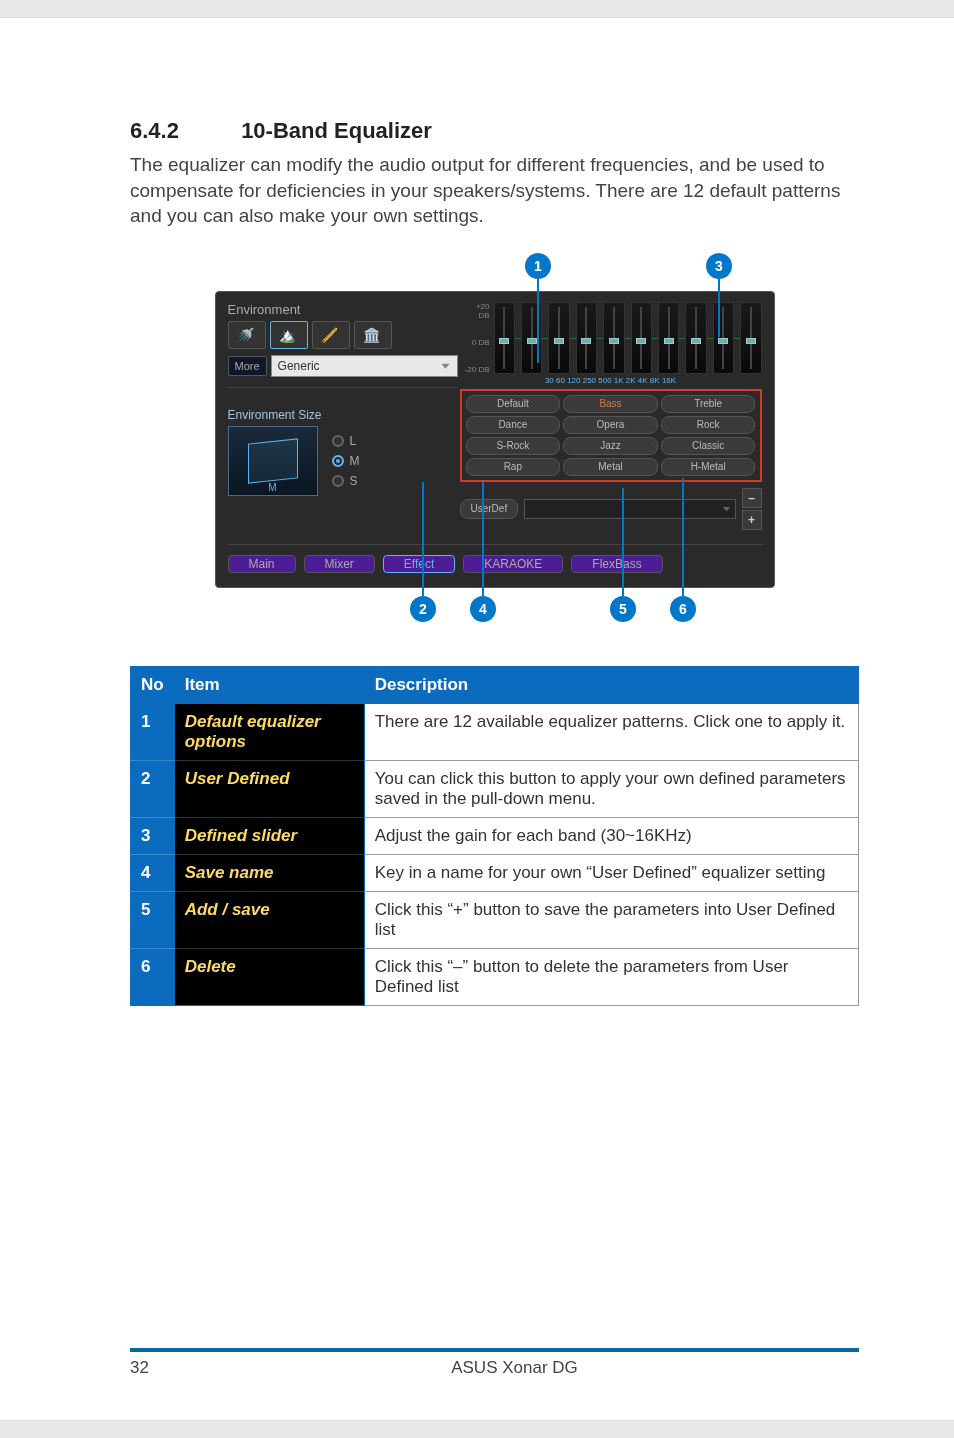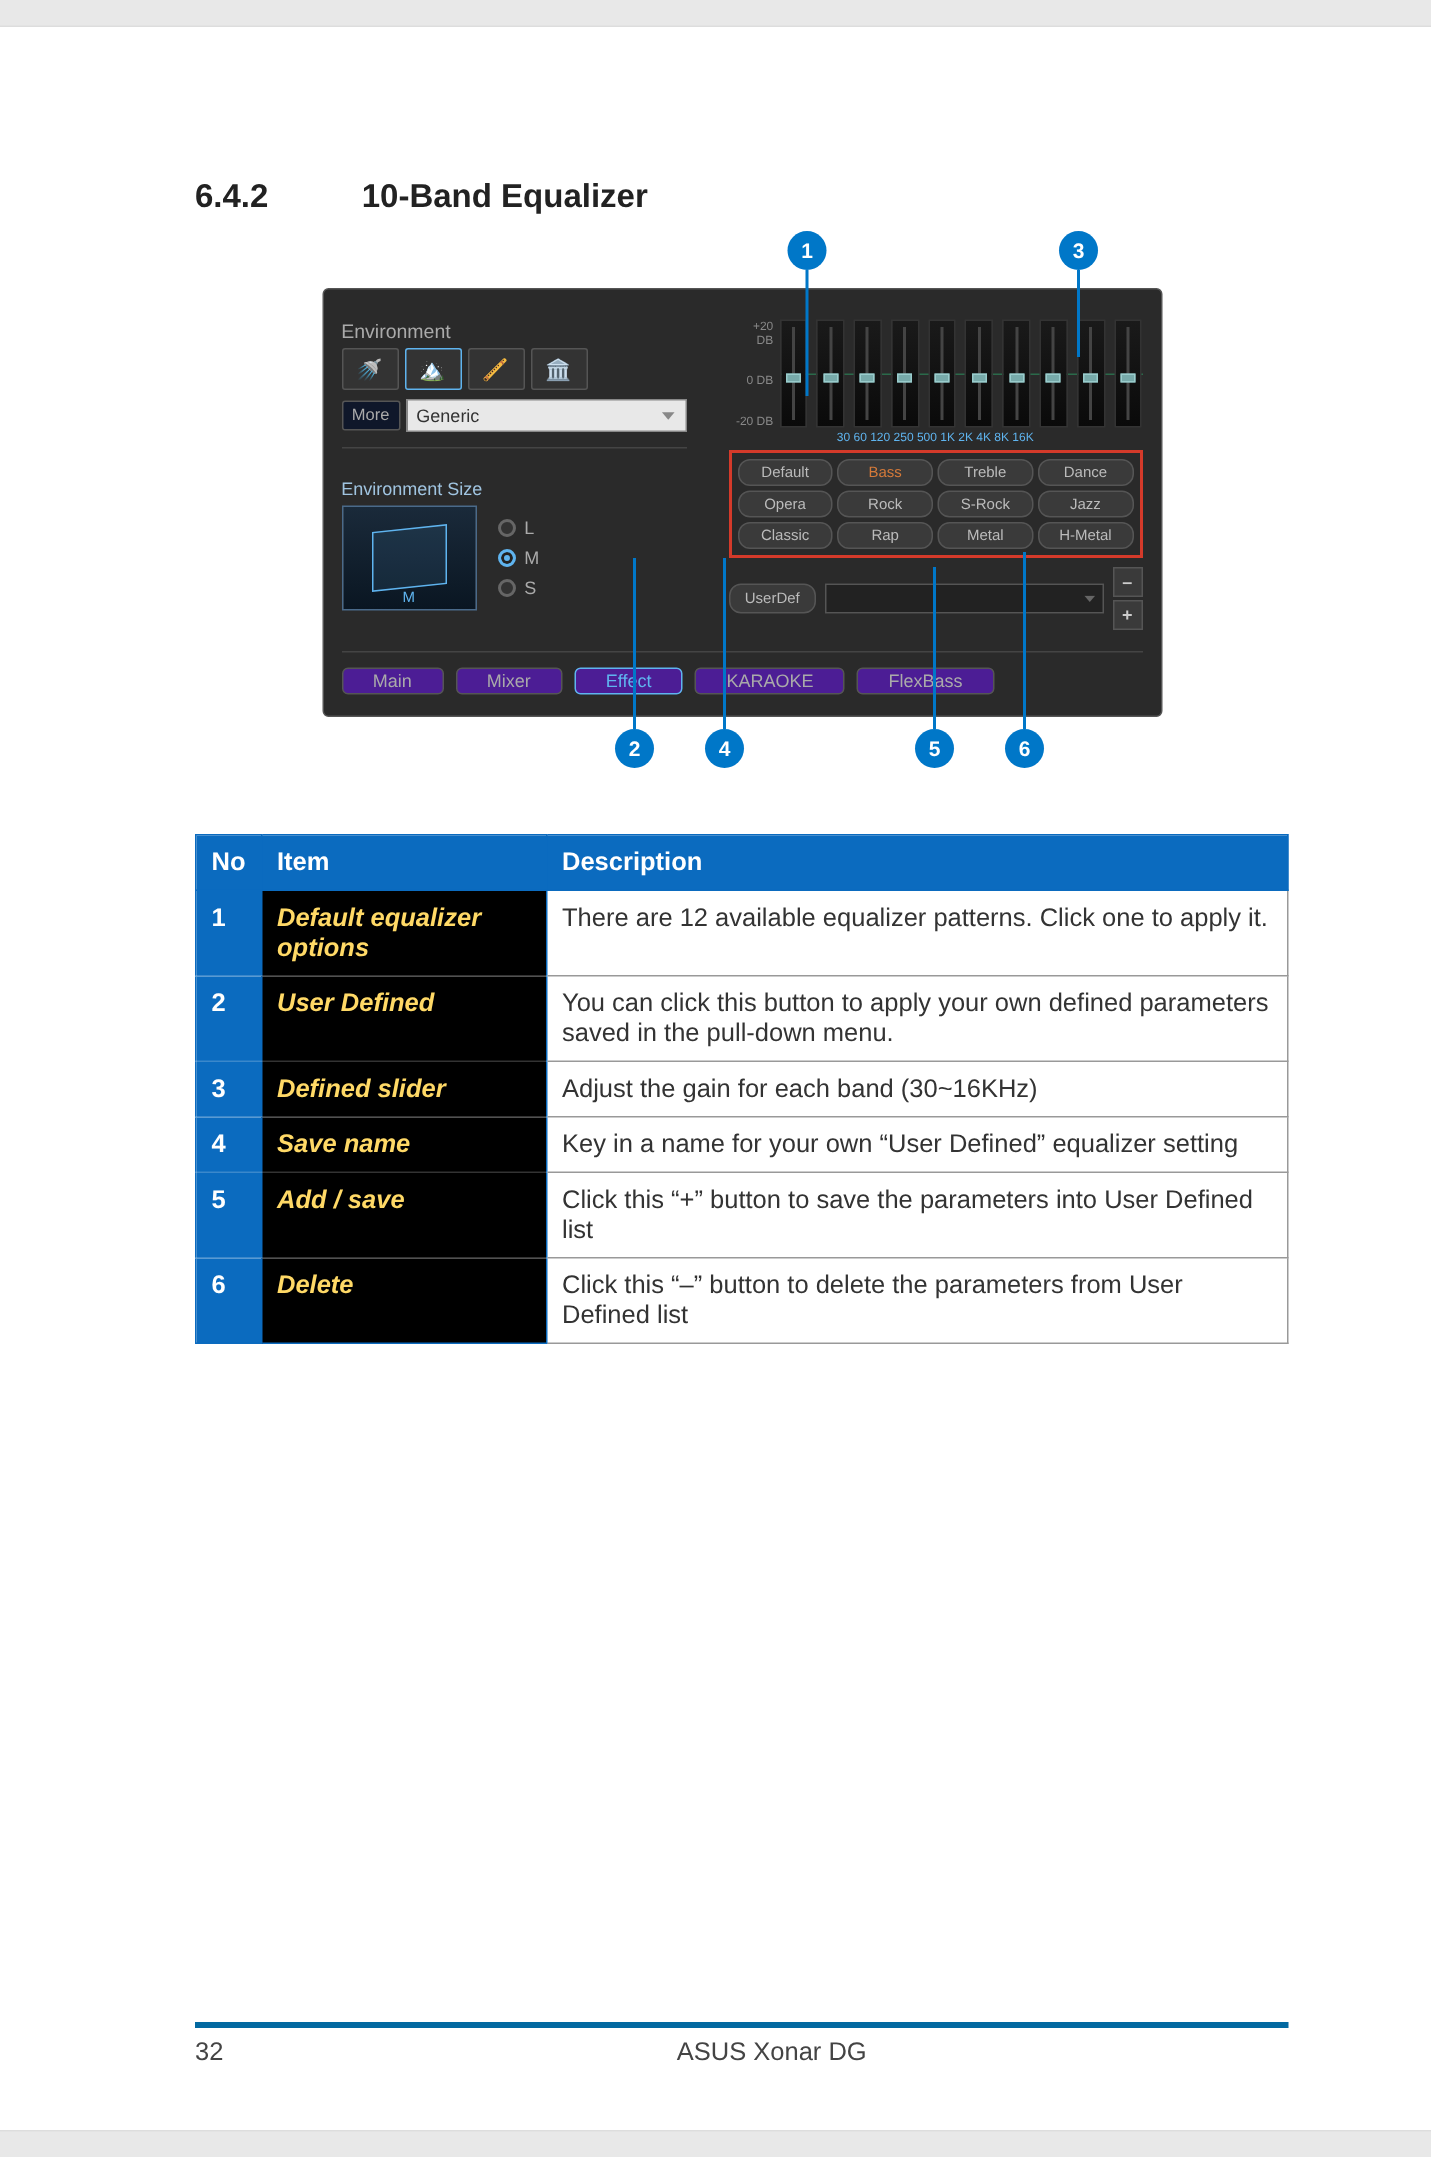--- a/index.html
+++ b/index.html
@@ -56,21 +56,21 @@
     width: 560px;
     background: #2a2a2a;
     border: 1px solid #555;
     border-radius: 4px;
     padding: 10px 12px 14px 12px;
     position: relative;
     color: #ccc;
     font-size: 12px;
     margin-top: 38px;
   }
-  .panel-top { display: flex; gap: 28px; margin-top: 10px; }
+  .panel-top { display: flex; gap: 2px; }
   .env-block { flex: 0 0 230px; }
   .env-title { color: #aaa; font-size: 13px; margin-bottom: 4px; }
   .env-icons { display: flex; gap: 4px; margin-bottom: 6px; }
   .env-icon {
     width: 38px; height: 28px;
     background: #333;
     border: 1px solid #555;
     border-radius: 2px;
     display: flex; align-items: center; justify-content: center;
     font-size: 14px;
@@ -137,21 +137,21 @@
     width: 2px; background: #444; transform: translateX(-50%);
   }
   .eq-thumb { position: absolute; left: 50%; width: 10px; height: 6px; background: #7aa; transform: translateX(-50%); top: 50%; border: 1px solid #9cc;}
   .eq-midline { position: absolute; left: 0; right: 0; top: 50%; height: 1px; background: #2a6a4a; }
   .eq-xaxis { font-size: 8px; color: #5fb4ef; text-align: center; margin-top: 2px; letter-spacing: 0; white-space: nowrap; overflow: hidden;}
   .presets {
     border: 2px solid #d43a2a;
     padding: 4px;
     margin-top: 4px;
     display: grid;
-    grid-template-columns: repeat(4, 1fr);
+    grid-template-columns: repeat(3, 1fr);
     gap: 3px;
   }
   .preset-btn {
     background: #3a3a3a;
     border: 1px solid #555;
     border-radius: 8px;
     color: #bbb;
     font-size: 10px;
     height: 18px;
     display: flex; align-items: center; justify-content: center;
@@ -252,20 +252,21 @@
 
 <div class="topbar"></div>
 
 <div class="page">
 
   <h2 class="section-title">
     <span class="num">6.4.2</span>
     <span>10-Band Equalizer</span>
   </h2>
 
+  <p class="intro">The equalizer can modify the audio output for different frequencies, and be used to compensate for deficiencies in your speakers/systems. There are 12 default patterns and you can also make your own settings.</p>
 
   <div class="figure-wrap">
 
     <div class="callout" style="top:0; left:395px;">1</div>
     <div class="callout-line" style="top:26px; left:407px; width:2px; height:84px;"></div>
     <div class="callout" style="top:0; left:576px;">3</div>
     <div class="callout-line" style="top:26px; left:588px; width:2px; height:58px;"></div>
 
     <div class="panel">
       <div class="panel-top">

